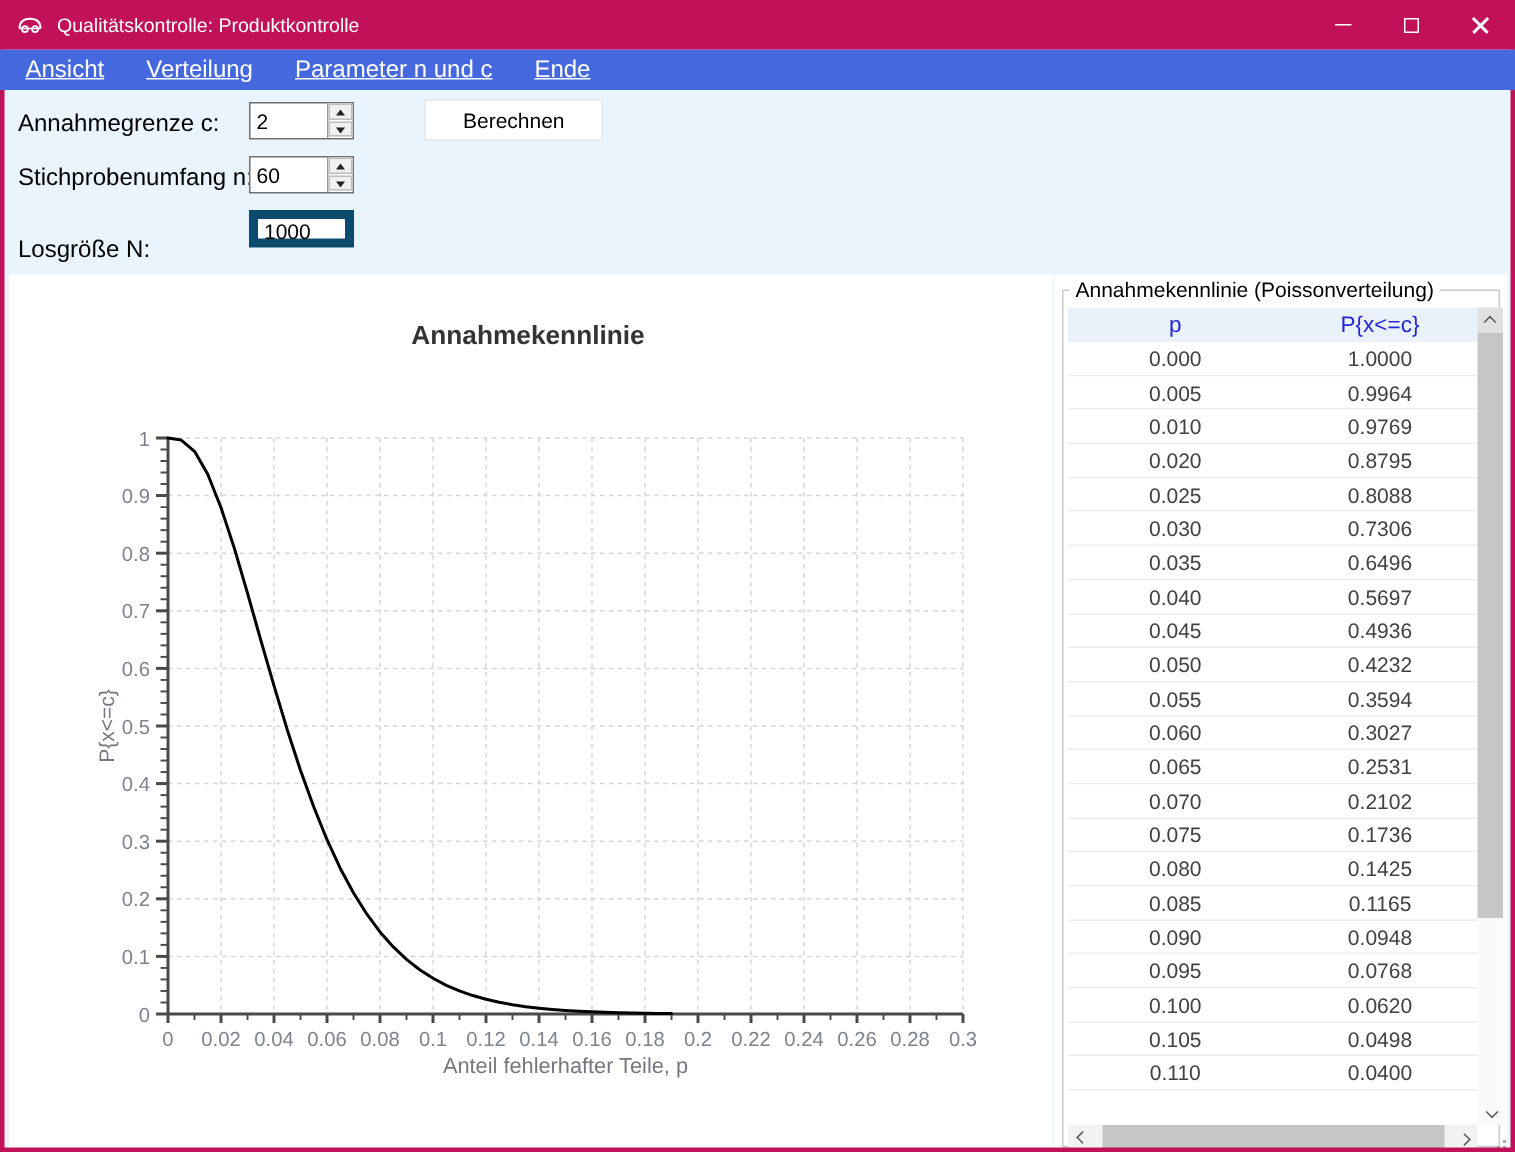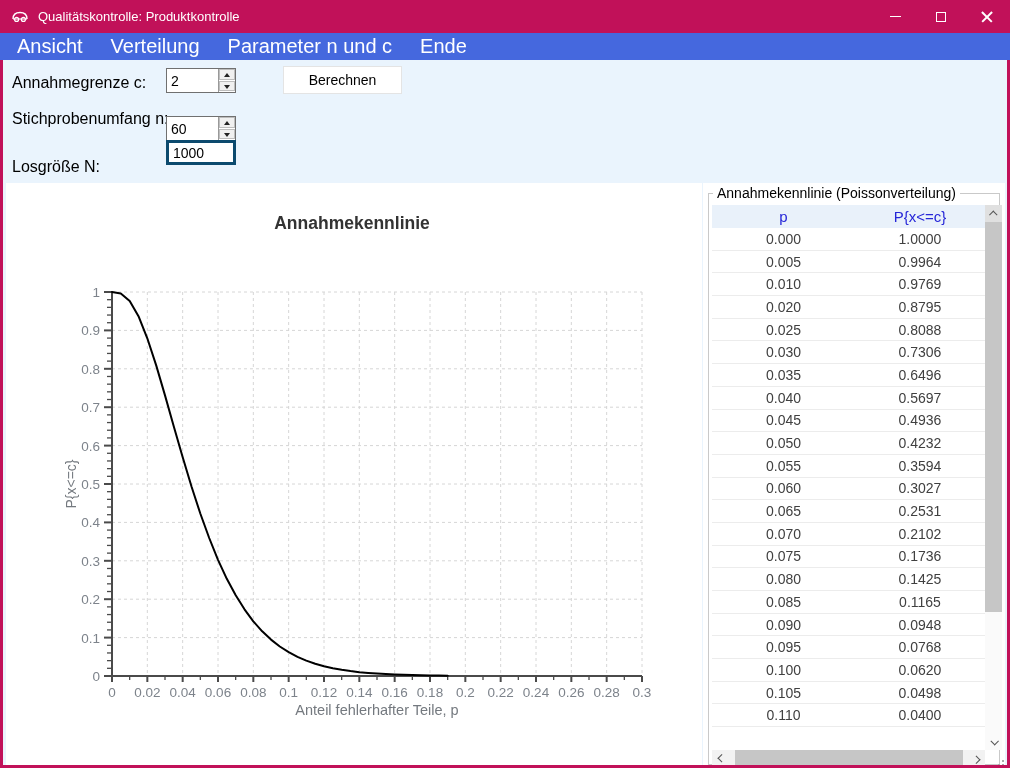--- a/index.html
+++ b/index.html
@@ -34,42 +34,42 @@
     content:""; position:absolute; left:-1px; top:5px; width:14px; height:1.6px; background:#fff;
   }
   .glyph-close::before { transform:rotate(45deg); }
   .glyph-close::after  { transform:rotate(-45deg); }
 
   
   .menubar {
     position:absolute; top:33px; left:0; width:100%; height:27px;
     background:#4568DE; display:flex; align-items:center; padding-left:3px; z-index:45;
   }
-  .menu-item { color:#fff; font-size:20px; padding:0 14px; line-height:27px; white-space:nowrap; }
+  .menu-item { color:#fff; font-size:16px; padding:0 14px; line-height:27px; white-space:nowrap;text-decoration:underline; }
 
   
   .form-label { position:absolute; left:12px; font-size:16px; color:#000; }
   .numbox {
     position:absolute; left:166px; width:70px; height:25px;
     border:1px solid #707070; background:#fff;
   }
   .numbox input {
     position:absolute; left:0; top:0; width:51px; height:23px; border:0; outline:none;
     font-family:"Liberation Sans",sans-serif; font-size:14px; padding:0 0 0 4px; background:transparent;
   }
   .spin { position:absolute; right:0; top:0; width:17px; height:23px; border-left:1px solid #999; }
   .spin-btn { position:relative; width:16px; height:11px; background:#F0F0F0; border:1px solid #BDBDBD; margin:0; }
   .spin-btn + .spin-btn { margin-top:1px; height:10px; }
   .tri-up { position:absolute; left:4px; top:3px; width:0; height:0;
     border-left:3px solid transparent; border-right:3px solid transparent; border-bottom:4px solid #222; }
   .tri-down { position:absolute; left:4px; top:3px; width:0; height:0;
     border-left:3px solid transparent; border-right:3px solid transparent; border-top:4px solid #222; }
   .plainbox {
     position:absolute; left:166px; width:70px; height:25px;
-    border:3px solid #0c4a6e; background:#fff;
+    border:6px solid #0c4a6e; background:#fff;
   }
   .plainbox input {
     width:100%; height:100%; border:0; outline:none;
     font-family:"Liberation Sans",sans-serif; font-size:14px; padding:0 0 0 4px; background:transparent;
   }
   .calc-btn {
     position:absolute; left:283px; top:66px; width:119px; height:28px;
     background:#fff; border:1px solid #E4E4E4; font-family:"Liberation Sans",sans-serif;
     font-size:14px; color:#000;
   }
@@ -165,21 +165,21 @@
       <div class="spin-btn">
           <span class="tri-up"></span>
         </div>
       <div class="spin-btn">
           <span class="tri-down"></span>
         </div>
     </div>
   </div>
 
   <span class="form-label" style="top:110px;">Stichprobenumfang n:</span>
-  <div class="numbox" style="top:116px;">
+  <div class="numbox" style="top:104px;">
     <input value="60" style="">
     <div class="spin">
       <div class="spin-btn">
           <span class="tri-up"></span>
         </div>
       <div class="spin-btn">
           <span class="tri-down"></span>
         </div>
     </div>
   </div>

